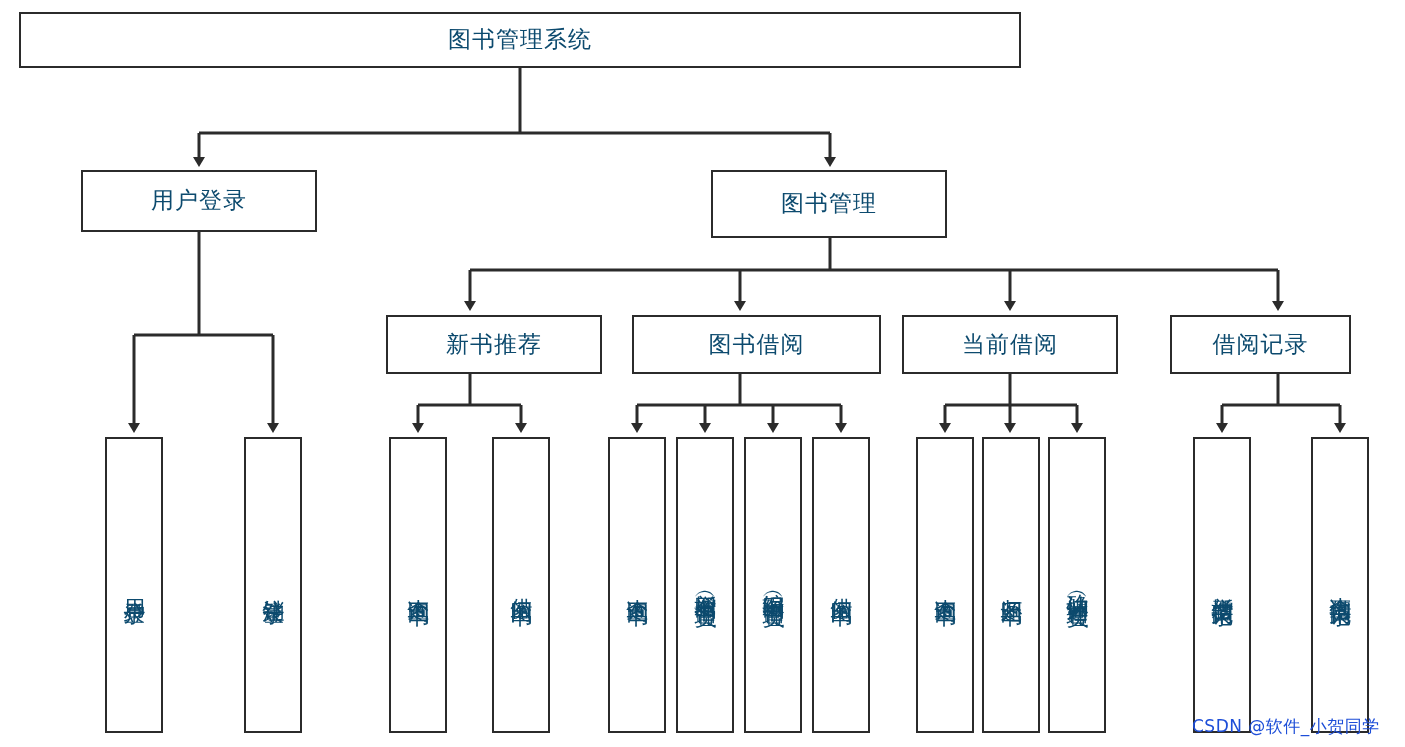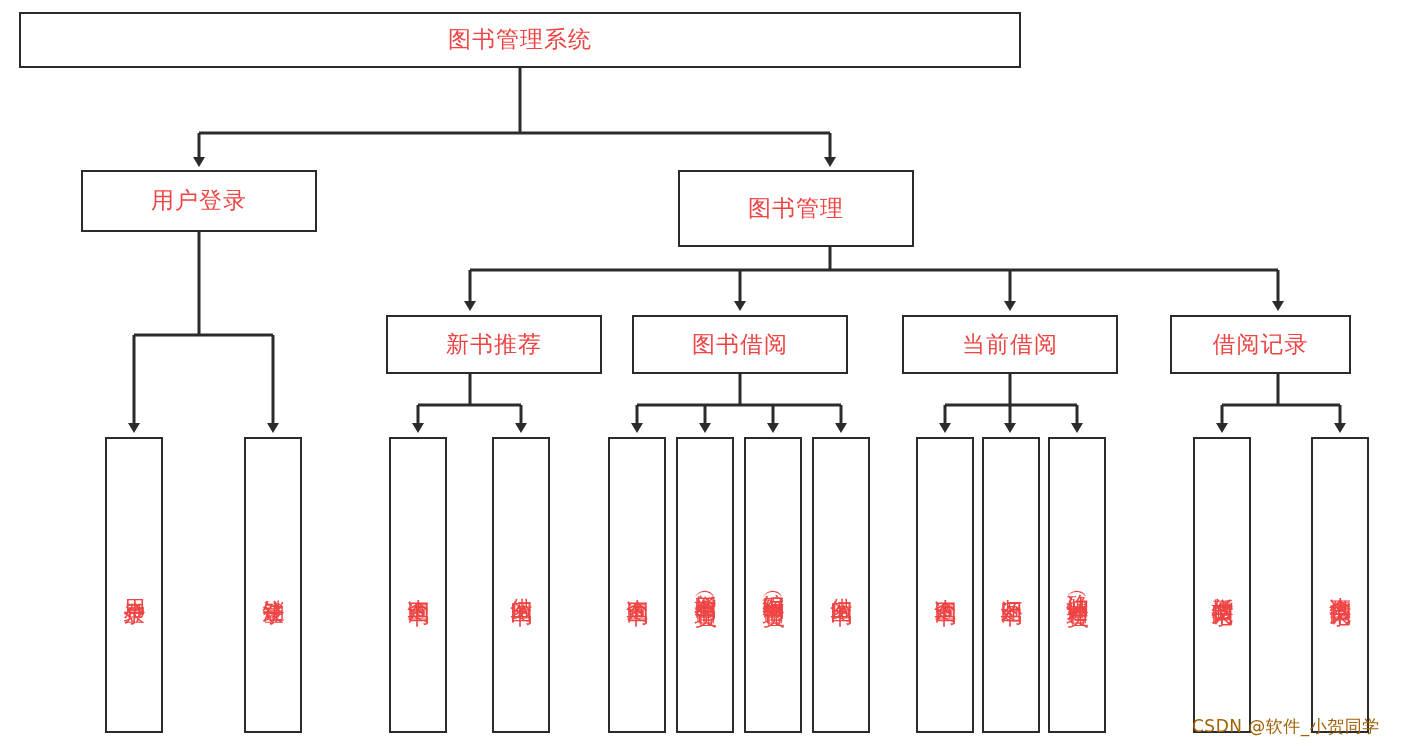--- a/index.html
+++ b/index.html
@@ -18,21 +18,21 @@
     overflow: hidden;
   }
   .node {
     position: absolute;
     box-sizing: border-box;
     border: 2px solid #2b2b2b;
     background: #ffffff;
     display: flex;
     align-items: center;
     justify-content: center;
-    color: #ef4444;
+    color: #0c4a6e;
   }
   .node.horiz {
     font-size: 23px;
     letter-spacing: 1px;
     line-height: 1.2;
   }
   .node.vert {
     writing-mode: vertical-rl;
     text-orientation: upright;
     font-size: 22px;
@@ -51,21 +51,21 @@
     position: absolute;
     left: 0;
     top: 0;
     width: 1405px;
     height: 747px;
     pointer-events: none;
   }
   .watermark {
     position: absolute;
     font-size: 17px;
-    color: #a16207;
+    color: #1d4ed8;
     white-space: nowrap;
     letter-spacing: 0.5px;
   }
 </style>
 </head>
 <body>
 
 <div id="canvas">
 
   <svg id="edges" viewBox="0 0 1405 747" xmlns="http://www.w3.org/2000/svg">
@@ -119,28 +119,28 @@
     </g>
   </svg>
 
   <div class="node horiz" style="left:19px; top:12px; width:1002px; height:56px;">
     <span>图书管理系统</span>
   </div>
 
   <div class="node horiz" style="left:81px; top:170px; width:236px; height:62px;">
     <span>用户登录</span>
   </div>
-  <div class="node horiz" style="left:678px; top:170px; width:236px; height:77px;">
+  <div class="node horiz" style="left:711px; top:170px; width:236px; height:68px;">
     <span>图书管理</span>
   </div>
 
   <div class="node horiz" style="left:362px; top:315px; width:216px; height:59px;margin-left:24px;">
     <span>新书推荐</span>
   </div>
-  <div class="node horiz" style="left:632px; top:315px; width:216px; height:59px;">
+  <div class="node horiz" style="left:632px; top:315px; width:249px; height:59px;">
     <span>图书借阅</span>
   </div>
   <div class="node horiz" style="left:902px; top:315px; width:216px; height:59px;">
     <span>当前借阅</span>
   </div>
   <div class="node horiz" style="left:1170px; top:315px; width:181px; height:59px;">
     <span>借阅记录</span>
   </div>
 
   <div class="node vert" style="left:105px; top:437px; width:58px; height:296px;">

